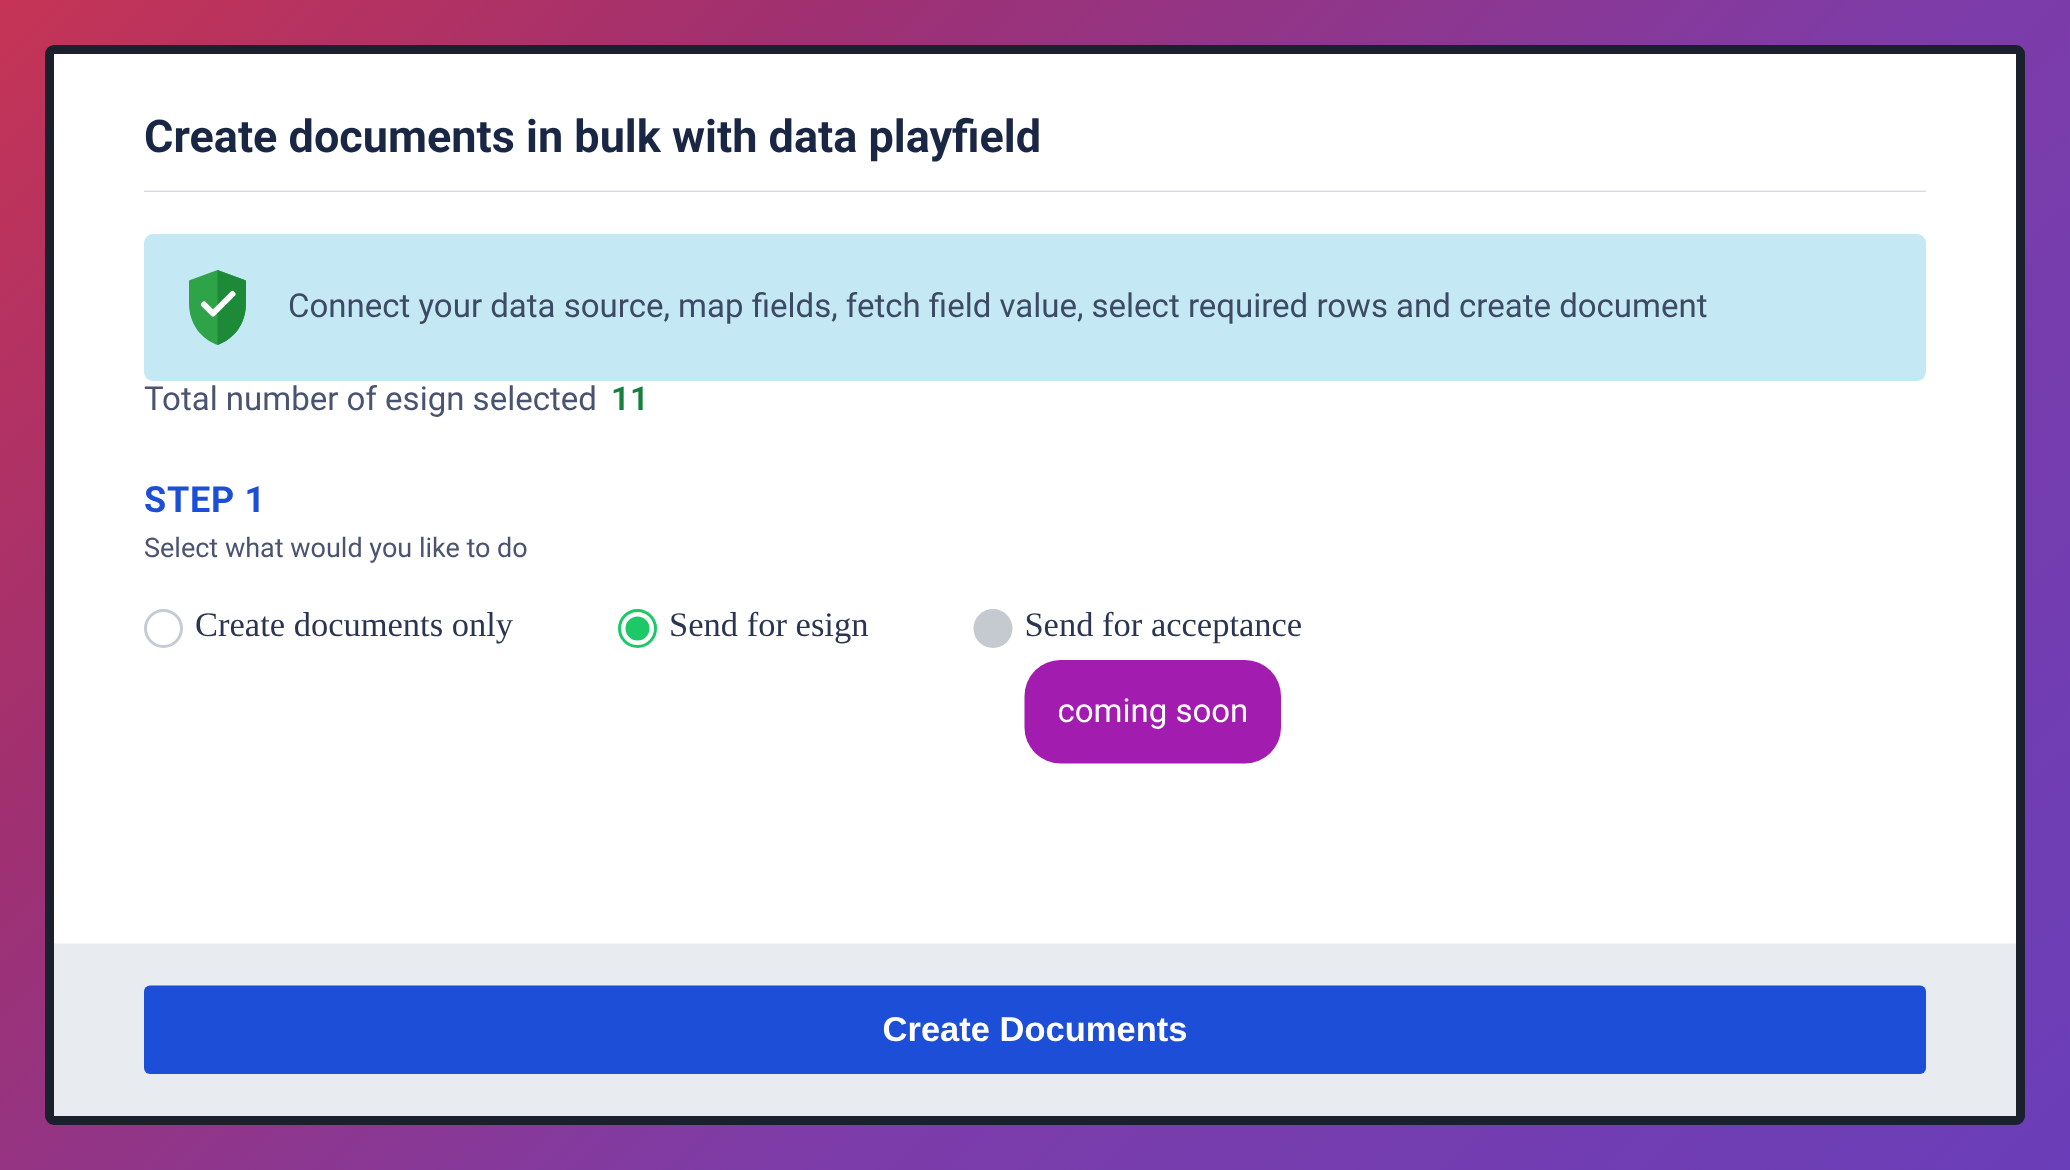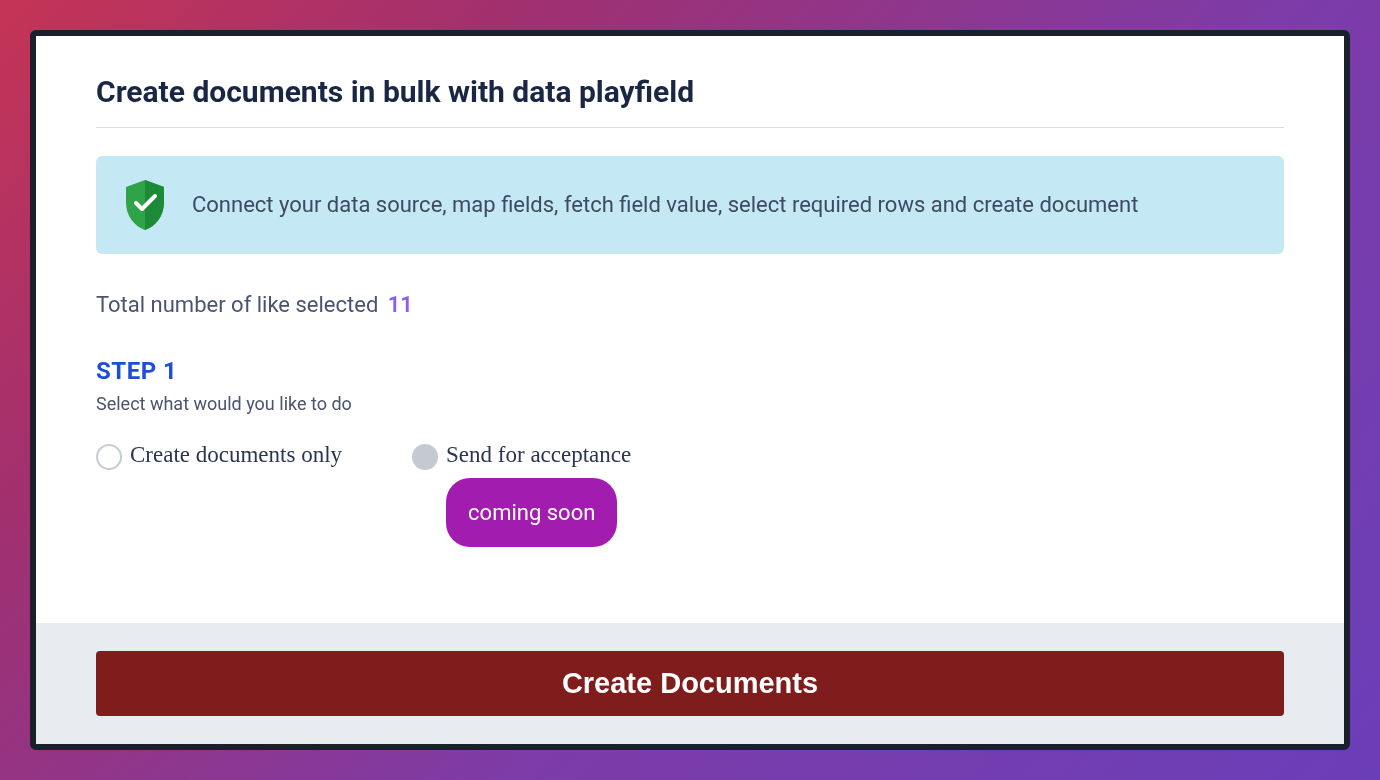--- a/index.html
+++ b/index.html
@@ -46,21 +46,20 @@
       margin-bottom: 28px;
     }
     
     .info-banner {
       background: #c5e8f5;
       border-radius: 6px;
       padding: 22px 26px;
       display: flex;
       align-items: center;
       gap: 24px;
-      margin-bottom: 38px;
     }
     
     .shield-icon {
       flex-shrink: 0;
       width: 46px;
       height: 54px;
     }
     
     .info-text {
       font-size: 22px;
@@ -69,21 +68,21 @@
     }
     
     .rows-selected {
       font-size: 22px;
       color: #4a5470;
       margin-bottom: 40px;
     }
     
     .rows-count {
       font-weight: 600;
-      color: #8b5cf6;
+      color: #15803d;
       margin-left: 4px;
     }
     
     .step-heading {
       font-size: 24px;
       font-weight: 700;
       color: #1d4ed8;
       letter-spacing: 0.5px;
       margin-bottom: 8px;
     }
@@ -166,24 +165,24 @@
       width: fit-content;
     }
     
     .modal-footer {
       background: #e8ecf0;
       padding: 28px 60px;
     }
     
     .create-btn {
       width: 100%;
-      background: #7f1d1d;
+      background: #1d4ed8;
       color: #ffffff;
       border: none;
-      font-size: 29px;
+      font-size: 23px;
       font-weight: 600;
       padding: 16px;
       border-radius: 4px;
       cursor: pointer;
     }
   </style>
 </head>
 <body>
 
 <div class="modal">
@@ -194,35 +193,41 @@
     <div class="info-banner">
       <svg class="shield-icon" viewBox="0 0 46 54">
         <path d="M23 2 L42 9 L42 24 C42 38 34 48 23 52 C12 48 4 38 4 24 L4 9 Z" fill="#2fa348"></path>
         <path d="M23 2 L42 9 L42 24 C42 38 34 48 23 52 L23 2 Z" fill="#1d8a38"></path>
         <path d="M14 25 L20 31 L33 18" stroke="#ffffff" stroke-width="4" fill="none" stroke-linecap="round" stroke-linejoin="round"></path>
       </svg>
       <div class="info-text">Connect your data source, map fields, fetch field value, select required rows and create document</div>
     </div>
 
     <div class="rows-selected">
-      <span>Total number of like selected</span>
+      <span>Total number of esign selected</span>
       <span class="rows-count">11</span>
     </div>
 
     <div class="step-heading">STEP 1</div>
     <div class="step-subtitle">Select what would you like to do</div>
 
     <div class="radio-group">
       <label class="radio-option">
         <span class="radio-circle"></span>
         <div class="radio-content">
           <span class="radio-label">Create documents only</span>
         </div>
       </label>
 
+      <label class="radio-option">
+        <span class="radio-circle selected"></span>
+        <div class="radio-content">
+          <span class="radio-label">Send for esign</span>
+        </div>
+      </label>
 
       <label class="radio-option disabled">
         <span class="radio-circle disabled"></span>
         <div class="radio-content">
           <span class="radio-label">Send for acceptance</span>
           <span class="badge">coming soon</span>
         </div>
       </label>
     </div>
   </div>

